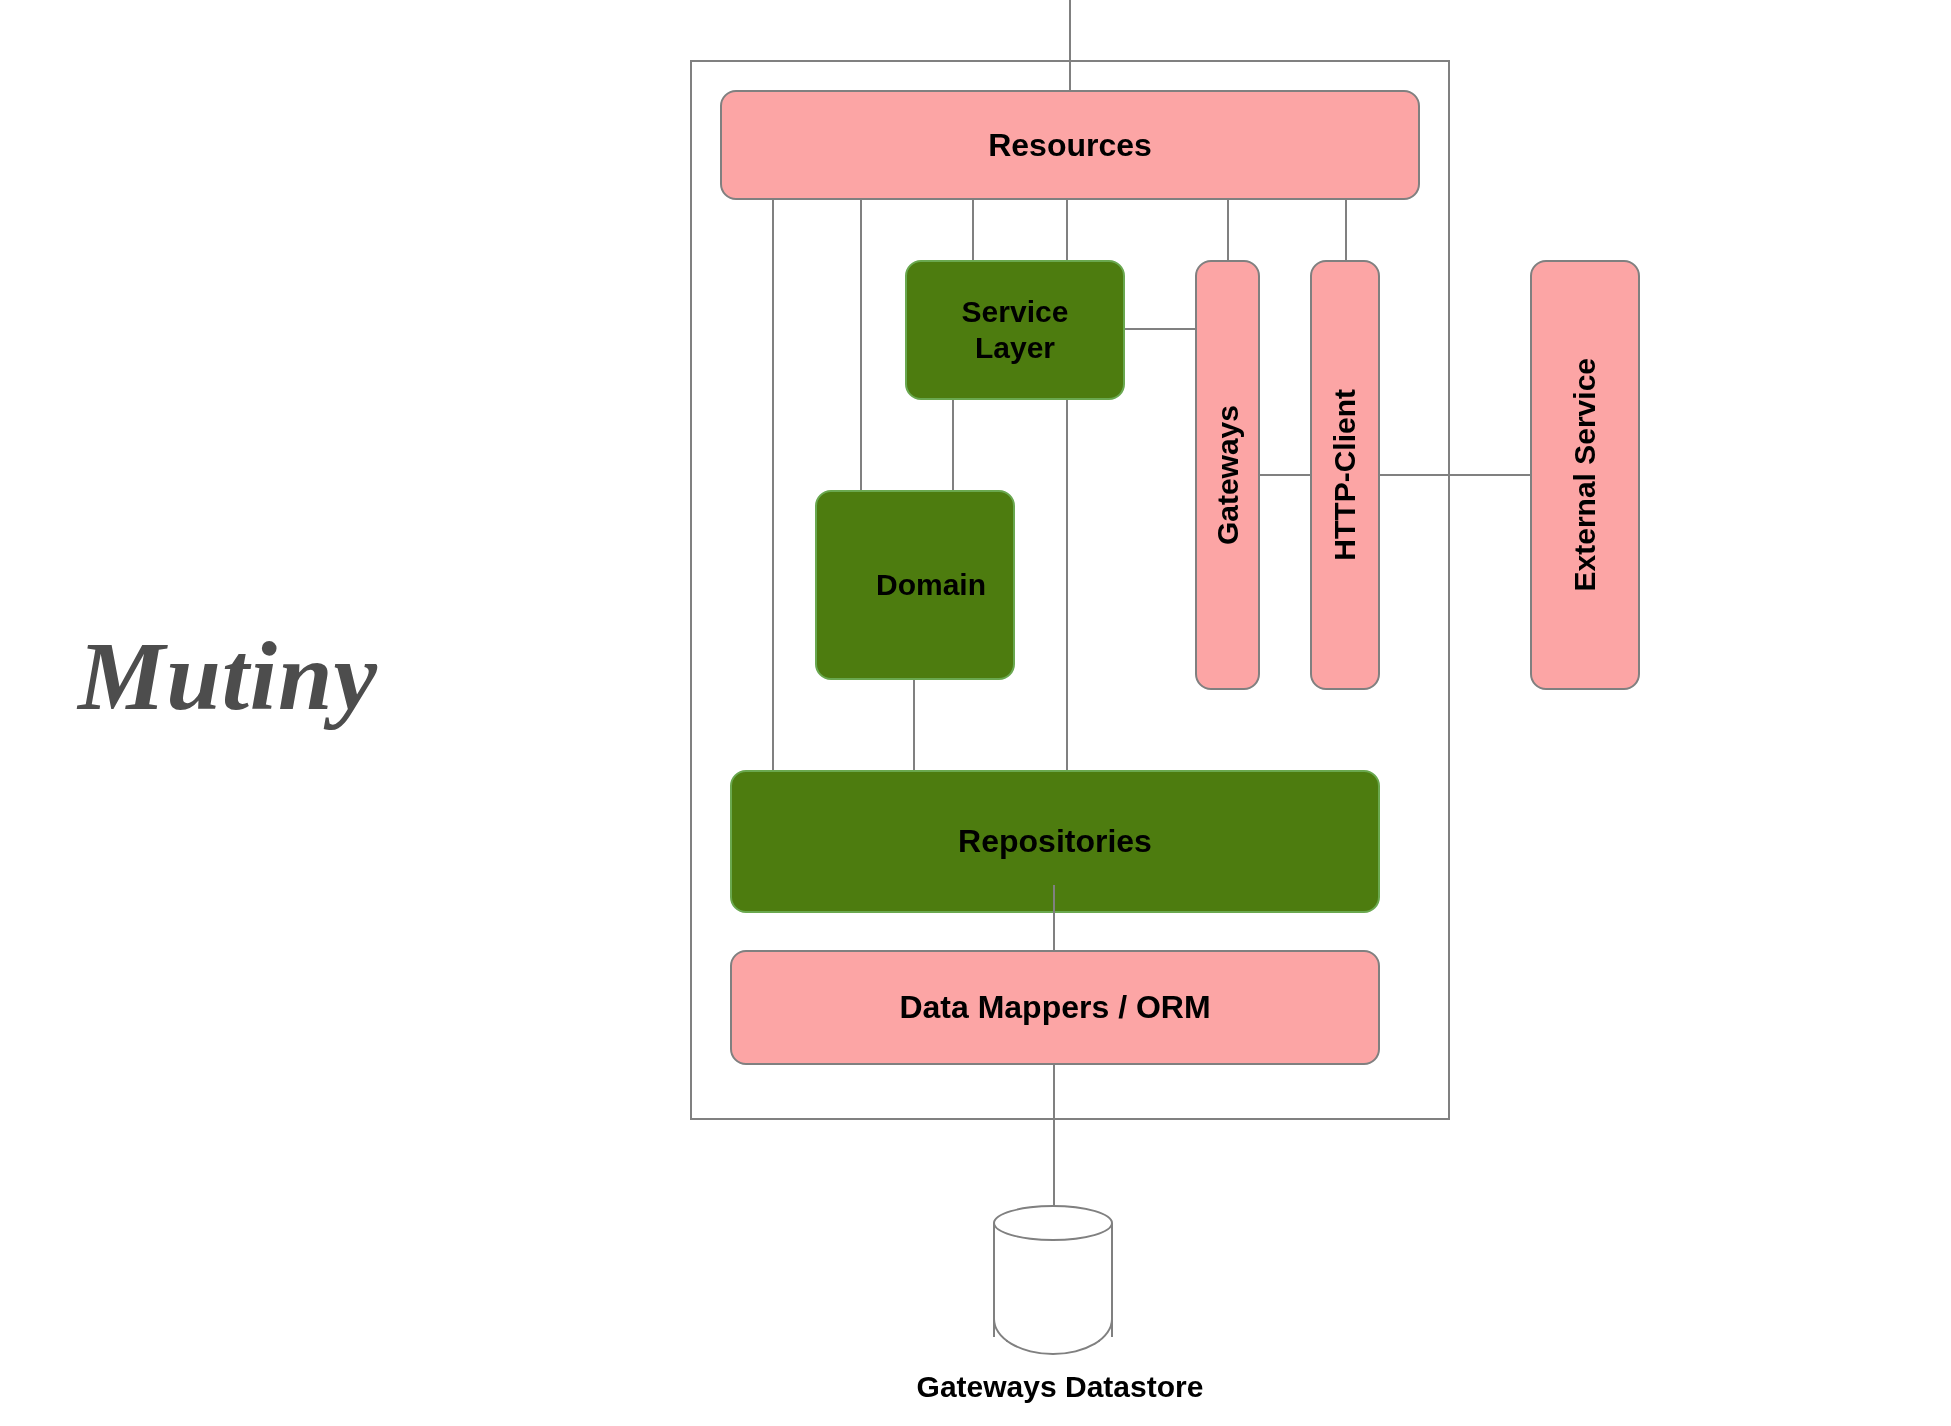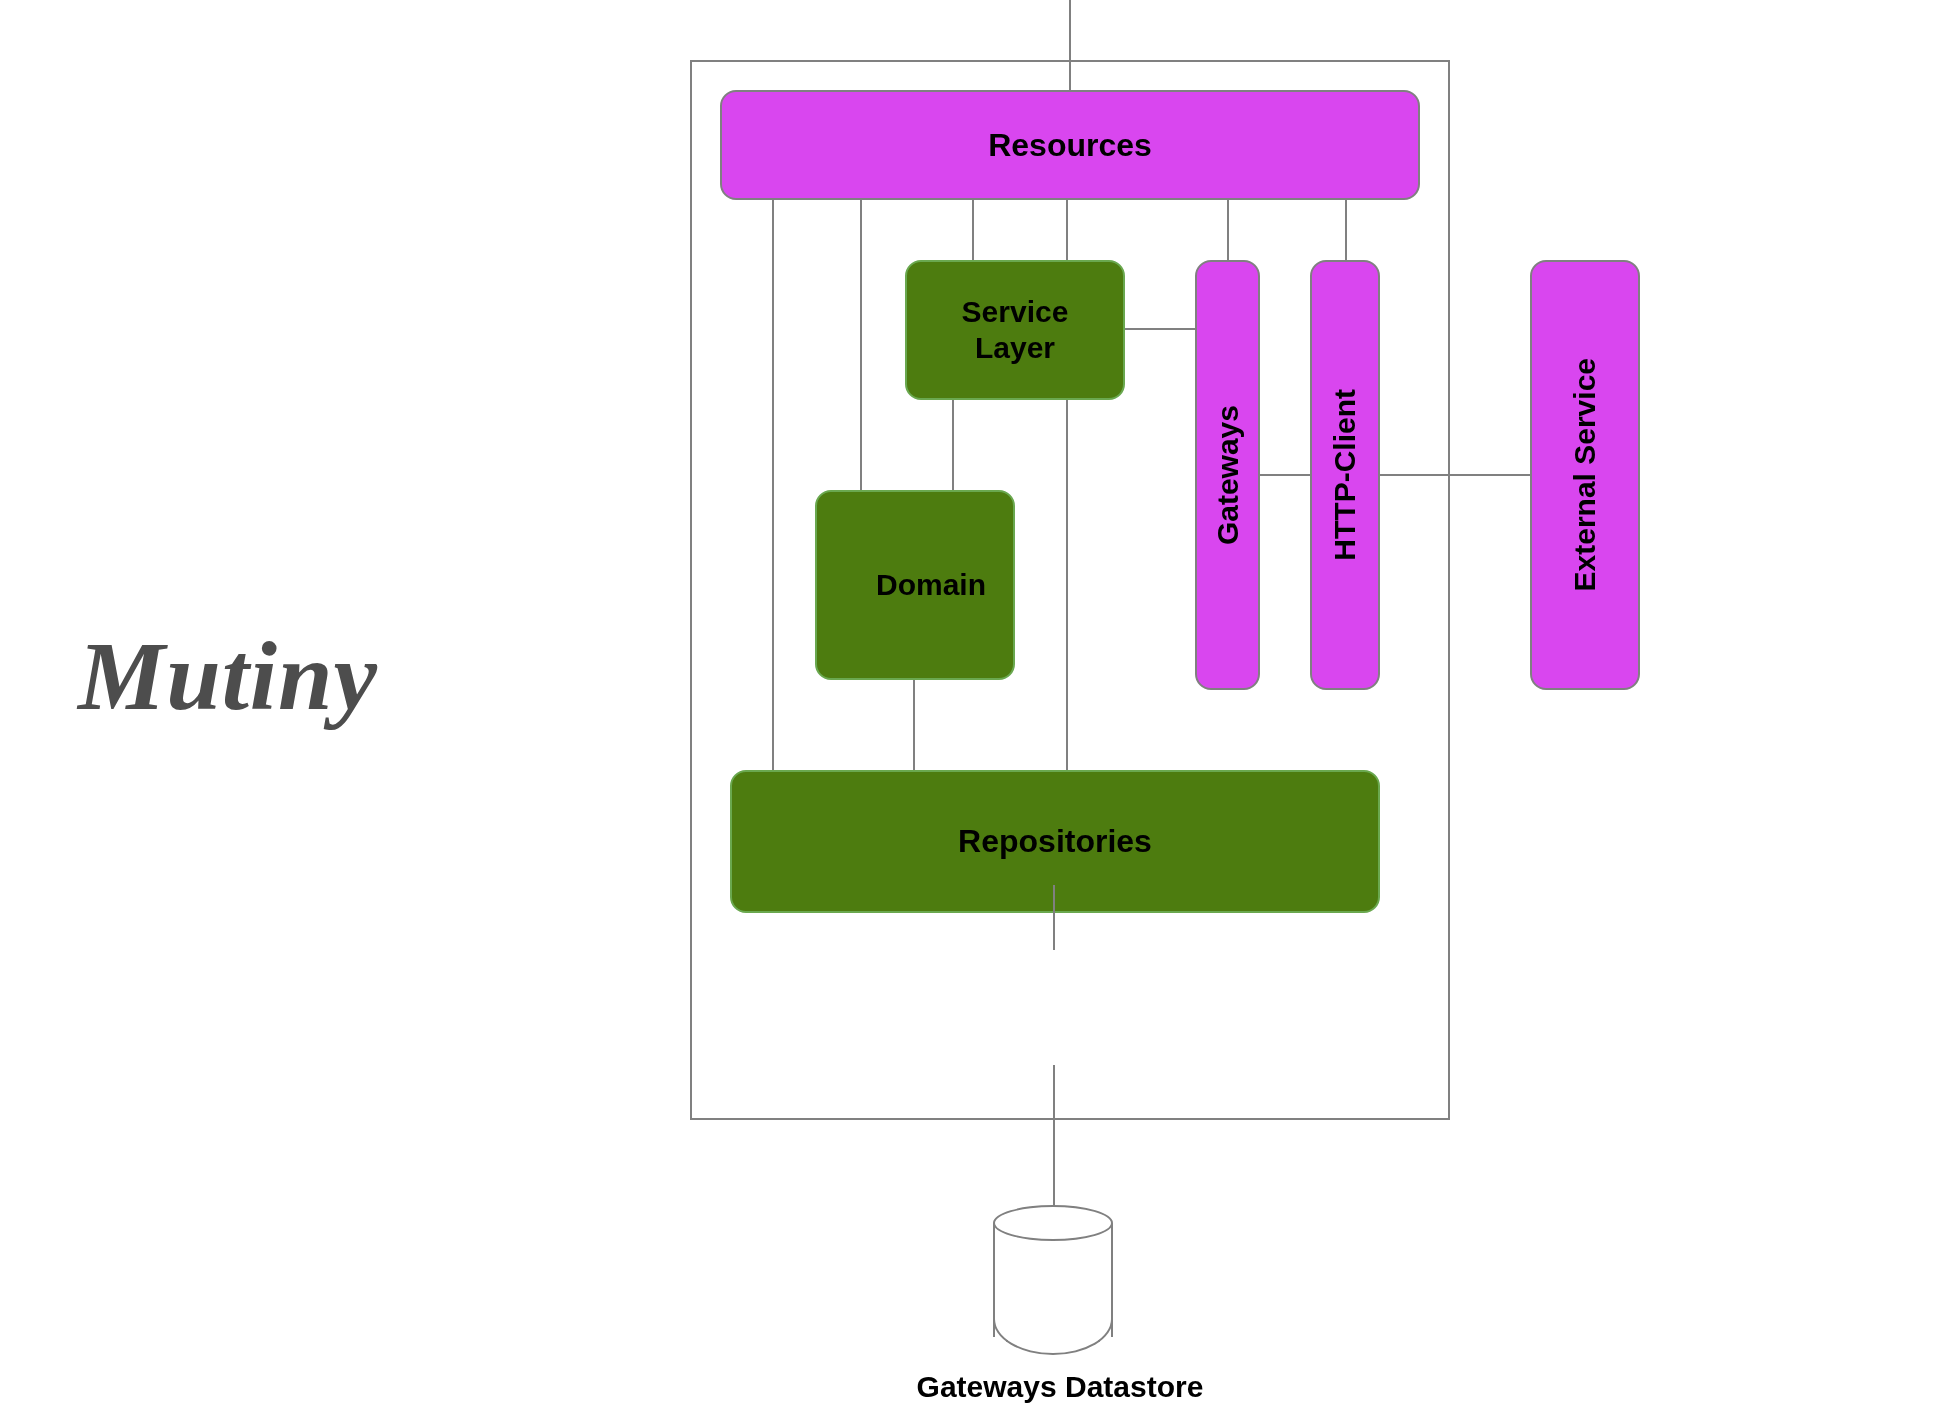--- a/index.html
+++ b/index.html
@@ -25,21 +25,21 @@
     font-weight: 700;
     font-size: 98px;
     color: #4d4d4d;
     letter-spacing: 1px;
     margin-left: 18px;
   }
   .box {
     position: absolute;
     border: 2px solid #808080;
     border-radius: 16px;
-    background: #d946ef;
+    background: #fca5a5;
     display: flex;
     align-items: center;
     justify-content: center;
     font-weight: 700;
     color: #000000;
     box-sizing: border-box;
     text-align: center;
   }
   .box.green {
     border-color: #6aa84f;
@@ -151,20 +151,23 @@
     <span class="vlabel">External
 Service</span>
   </div>
 
   <div class="box green" style="left:730px; top:770px; width:650px; height:143px; font-size:32px;">
     <span>Repositories</span>
   </div>
 
   <div class="line v" style="left:1053px; top:885px; height:65px;"></div>
 
+  <div class="box" style="left:730px; top:950px; width:650px; height:115px; font-size:32px;">
+    <span>Data Mappers / ORM</span>
+  </div>
 
   <div class="line v" style="left:1053px; top:1065px; height:145px;"></div>
 
   <div class="cyl-wrap" style="left:993px; top:1205px; width:120px; height:150px;">
     <div class="cyl-body" style="left:0; top:18px; width:120px; height:114px;"></div>
     <div class="cyl-bottom-arc" style="left:0; top:114px; width:120px; height:36px;"></div>
     <div class="cyl-ellipse" style="left:0; top:0; width:120px; height:36px;"></div>
   </div>
 
   <div class="ds-label" style="left:770px; top:1370px; width:580px;">Gateways Datastore</div>

